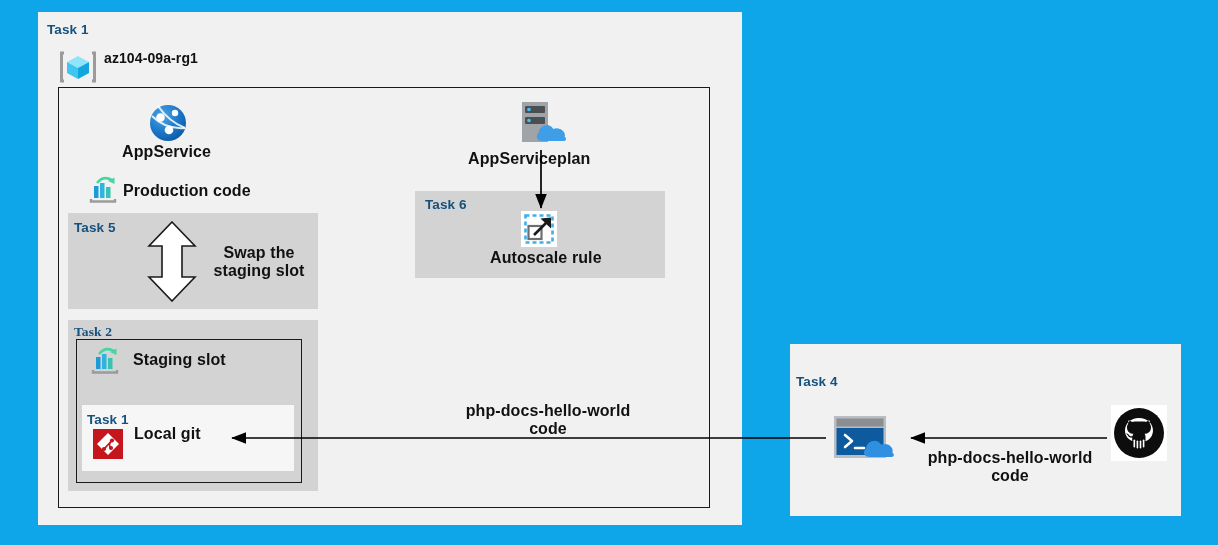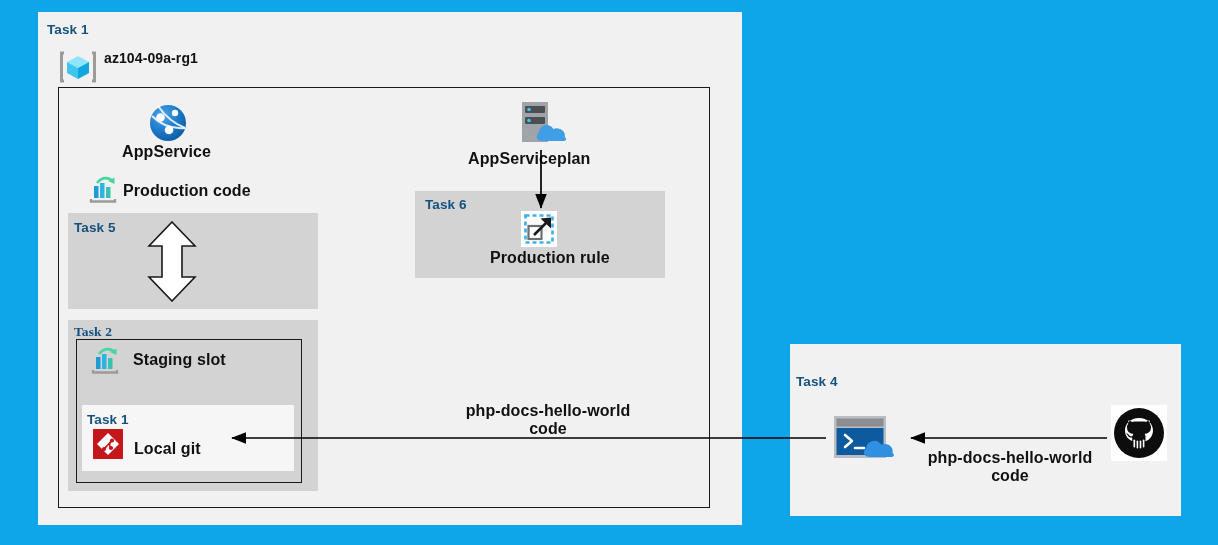--- a/index.html
+++ b/index.html
@@ -117,20 +117,21 @@
   </div>
   <div class="node-label" style="left:123px; top:182px;">Production code</div>
 
   <div class="box" id="task5-box"></div>
   <div class="task-label" style="left:74px; top:220px;">Task 5</div>
   <div class="icon" style="left:146px; top:221px;">
     <svg width="52" height="81" viewBox="0 0 52 81">
       <polygon points="26,1 49,25 36,25 36,56 49,56 26,80 3,56 16,56 16,25 3,25" fill="#ffffff" stroke="#1a1a1a" stroke-width="1.6" stroke-linejoin="miter"></polygon>
     </svg>
   </div>
+  <div class="node-label two-line" style="left:204px; top:244px; width:110px;"><span>Swap the</span><br><span>staging slot</span></div>
 
   <div class="box" id="task2-box"></div>
   <div class="task-label" style="left:74px; top:324px;font-family:Liberation Serif, serif;">Task 2</div>
   <div class="box" id="task2-inner"></div>
 
   <div class="icon" style="left:90px; top:347px;">
     <svg width="30" height="28" viewBox="0 0 30 28">
       <rect x="6" y="10" width="4.5" height="12" fill="#1e9ad6"></rect>
       <rect x="12" y="7" width="4.5" height="15" fill="#2fb3e0"></rect>
       <rect x="18" y="11" width="4.5" height="11" fill="#36c3b0"></rect>
@@ -149,21 +150,21 @@
       <polygon points="15,4 26,15 15,26 4,15" fill="#ffffff"></polygon>
       <g fill="none" stroke="#c4161c" stroke-width="1.8" stroke-linecap="round">
         <path d="M11.5 19.5 L18.5 12"></path>
       </g>
       <circle cx="11" cy="20" r="2.1" fill="#c4161c"></circle>
       <circle cx="19" cy="11.5" r="2.1" fill="#c4161c"></circle>
       <circle cx="18" cy="19" r="2.1" fill="#c4161c"></circle>
       <path d="M18 19 C16 17, 16 14, 18.5 12" fill="none" stroke="#c4161c" stroke-width="1.6"></path>
     </svg>
   </div>
-  <div class="node-label" style="left:134px; top:440px;">Local git</div>
+  <div class="node-label" style="left:134px; top:425px;">Local git</div>
 
   <div class="icon" style="left:513px; top:100px;">
     <svg width="56" height="46" viewBox="0 0 56 46">
       <rect x="9" y="2" width="26" height="40" fill="#a0a4a8"></rect>
       <rect x="12" y="6" width="20" height="7" rx="1" fill="#4a4f54"></rect>
       <rect x="12" y="17" width="20" height="7" rx="1" fill="#4a4f54"></rect>
       <circle cx="16" cy="9.5" r="1.8" fill="#45c3f0"></circle>
       <circle cx="16" cy="20.5" r="1.8" fill="#45c3f0"></circle>
       <path d="M30 41 C24 41, 22 36, 26 32.5 C26.5 25, 37 22.5, 40 29 C47.5 26.5, 53 32, 51.5 37 C54 38.5, 53 41, 50 41 Z" fill="#3c9fe8"></path>
       <path d="M30 41 C24 41, 22 36, 26 32.5 C26.5 25, 37 22.5, 40 29 C47.5 26.5, 53 32, 51.5 37 C54 38.5, 53 41, 50 41 Z" fill="#3f9ee6"></path>
@@ -175,21 +176,21 @@
   <div class="task-label" style="left:425px; top:197px;">Task 6</div>
   <div class="icon" style="left:521px; top:211px;">
     <svg width="36" height="36" viewBox="0 0 36 36">
       <rect x="0" y="0" width="36" height="36" fill="#ffffff"></rect>
       <rect x="4.5" y="4.5" width="27" height="27" fill="none" stroke="#3fb0e8" stroke-width="2.6" stroke-dasharray="4 3"></rect>
       <rect x="7.5" y="15" width="13" height="13" fill="none" stroke="#6b6f73" stroke-width="2.2"></rect>
       <path d="M13 24 L28 9" stroke="#1a1a1a" stroke-width="2.6"></path>
       <polygon points="30,6.5 30,17.5 19.5,7.5" fill="#1a1a1a"></polygon>
     </svg>
   </div>
-  <div class="node-label" style="left:490px; top:249px;">Production rule</div>
+  <div class="node-label" style="left:490px; top:249px;">Autoscale rule</div>
 
   <div class="node-label two-line" style="left:448px; top:402px; width:200px;"><span>php-docs-hello-world</span><br><span>code</span></div>
 
   <div class="box" id="task4-box"></div>
   <div class="task-label" style="left:796px; top:374px;">Task 4</div>
 
   <div class="icon" style="left:833px; top:415px;">
     <svg width="68" height="46" viewBox="0 0 68 46">
       <rect x="1" y="1" width="52" height="42" fill="#b9bcc0"></rect>
       <rect x="3.5" y="3.5" width="47" height="8" fill="#8a8e93"></rect>

